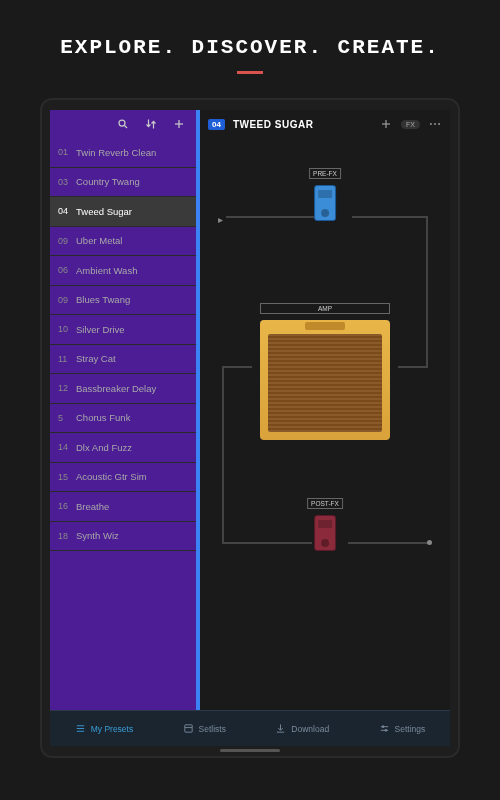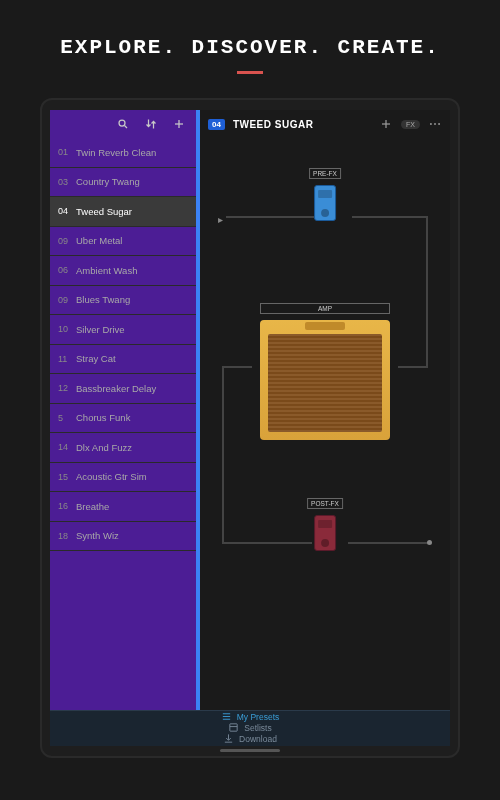--- a/index.html
+++ b/index.html
@@ -162,21 +162,20 @@
   }
   .input-arrow { position: absolute; top: 76px; left: 18px; color:#888; font-size:10px; }
   .output-dot { position: absolute; top: 402px; right: 18px; width:5px; height:5px; border-radius:50%; background:#888; }
   .bottom-nav {
     height: 36px;
     background: #1a2530;
     display: flex;
     align-items: center;
     justify-content: space-around;
     border-top: 1px solid #2a3a4a;
-    flex-direction: column;
   }
   .nav-item {
     display: flex;
     align-items: center;
     gap: 5px;
     font-size: 8.5px;
     color: #7a8a9a;
     cursor: pointer;
   }
   .nav-item.active { color: #3a9dd6; }

